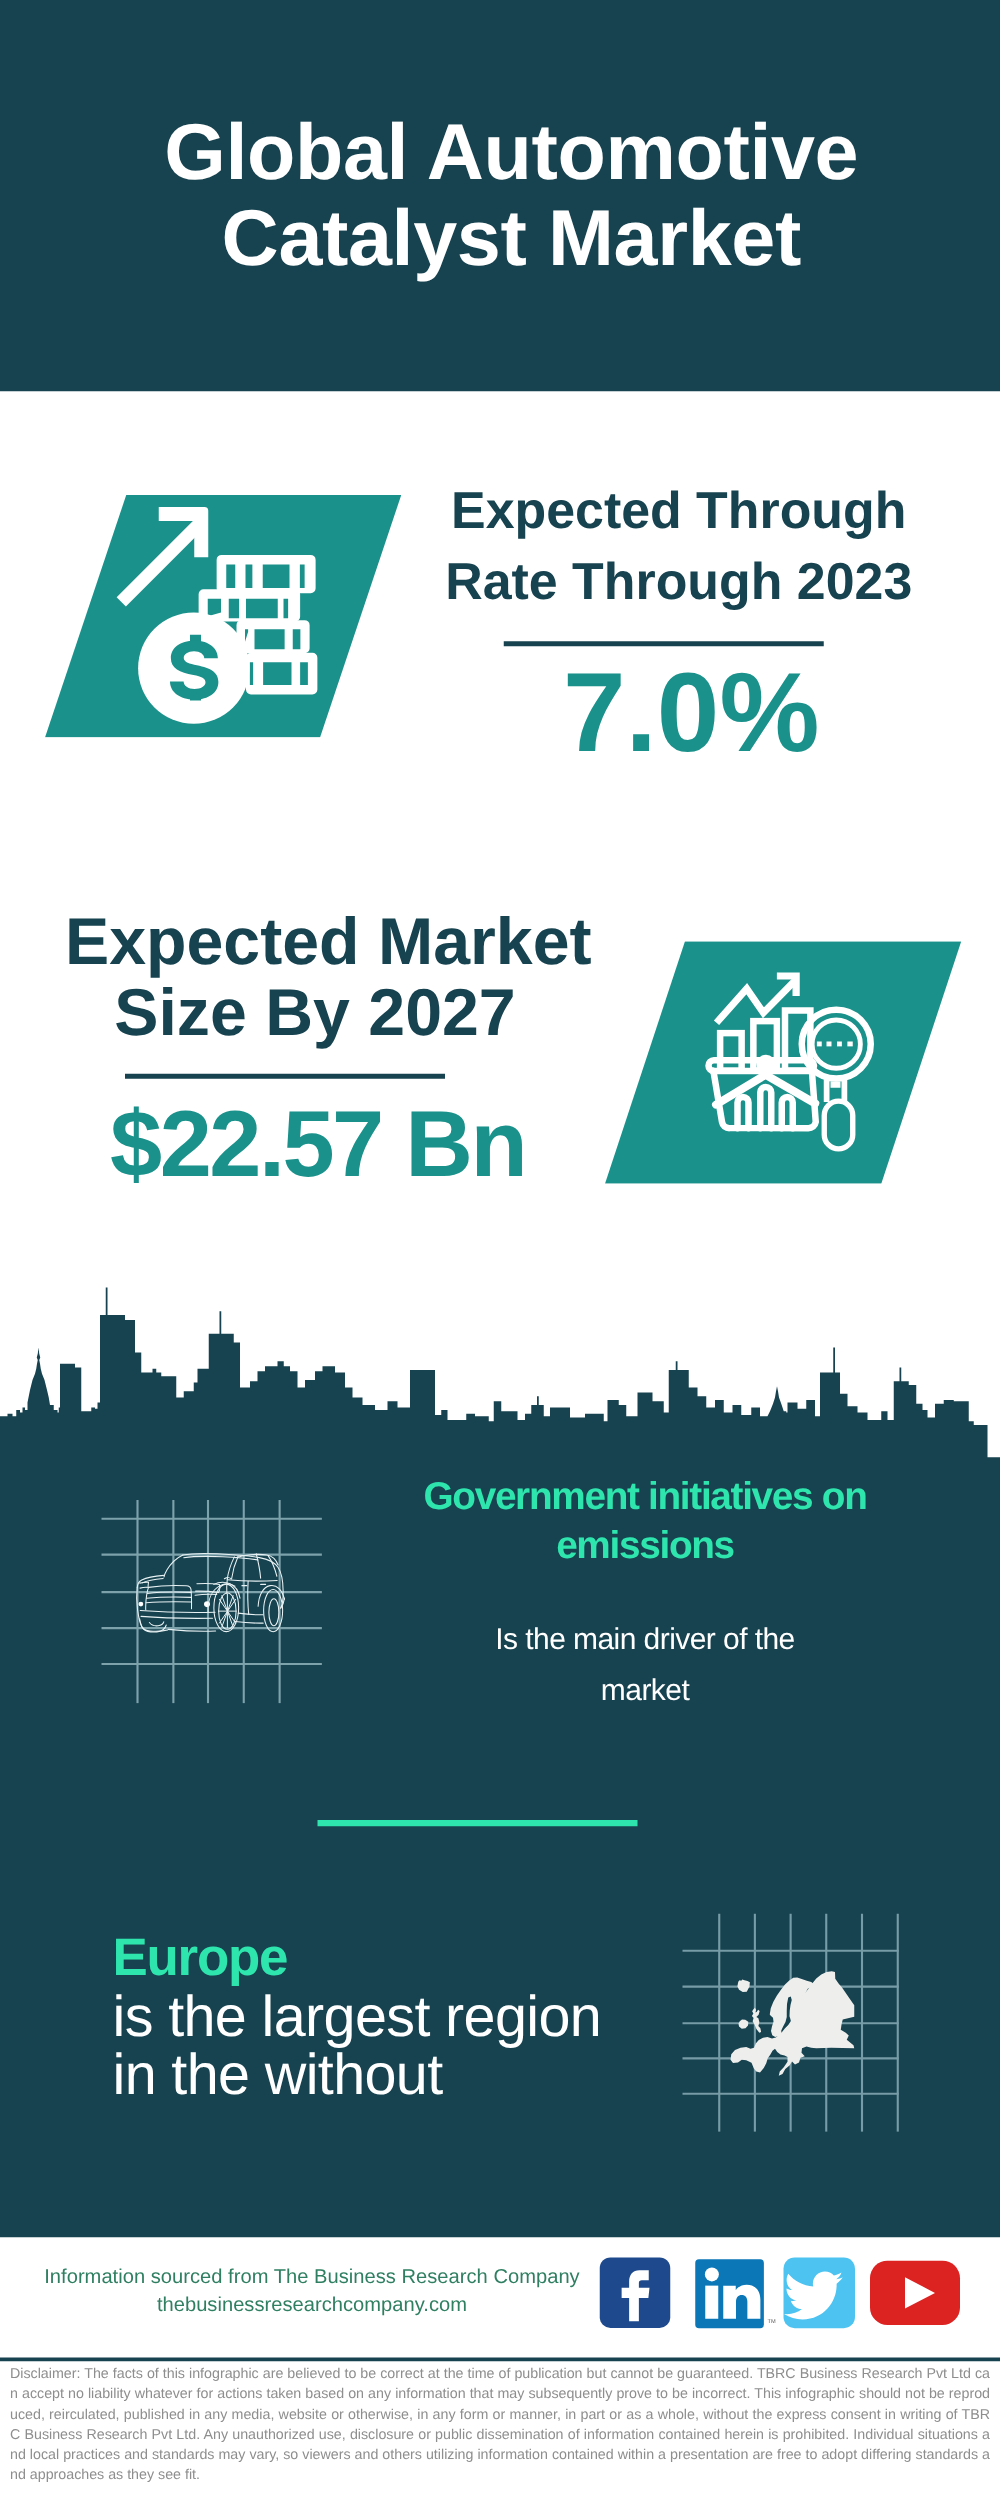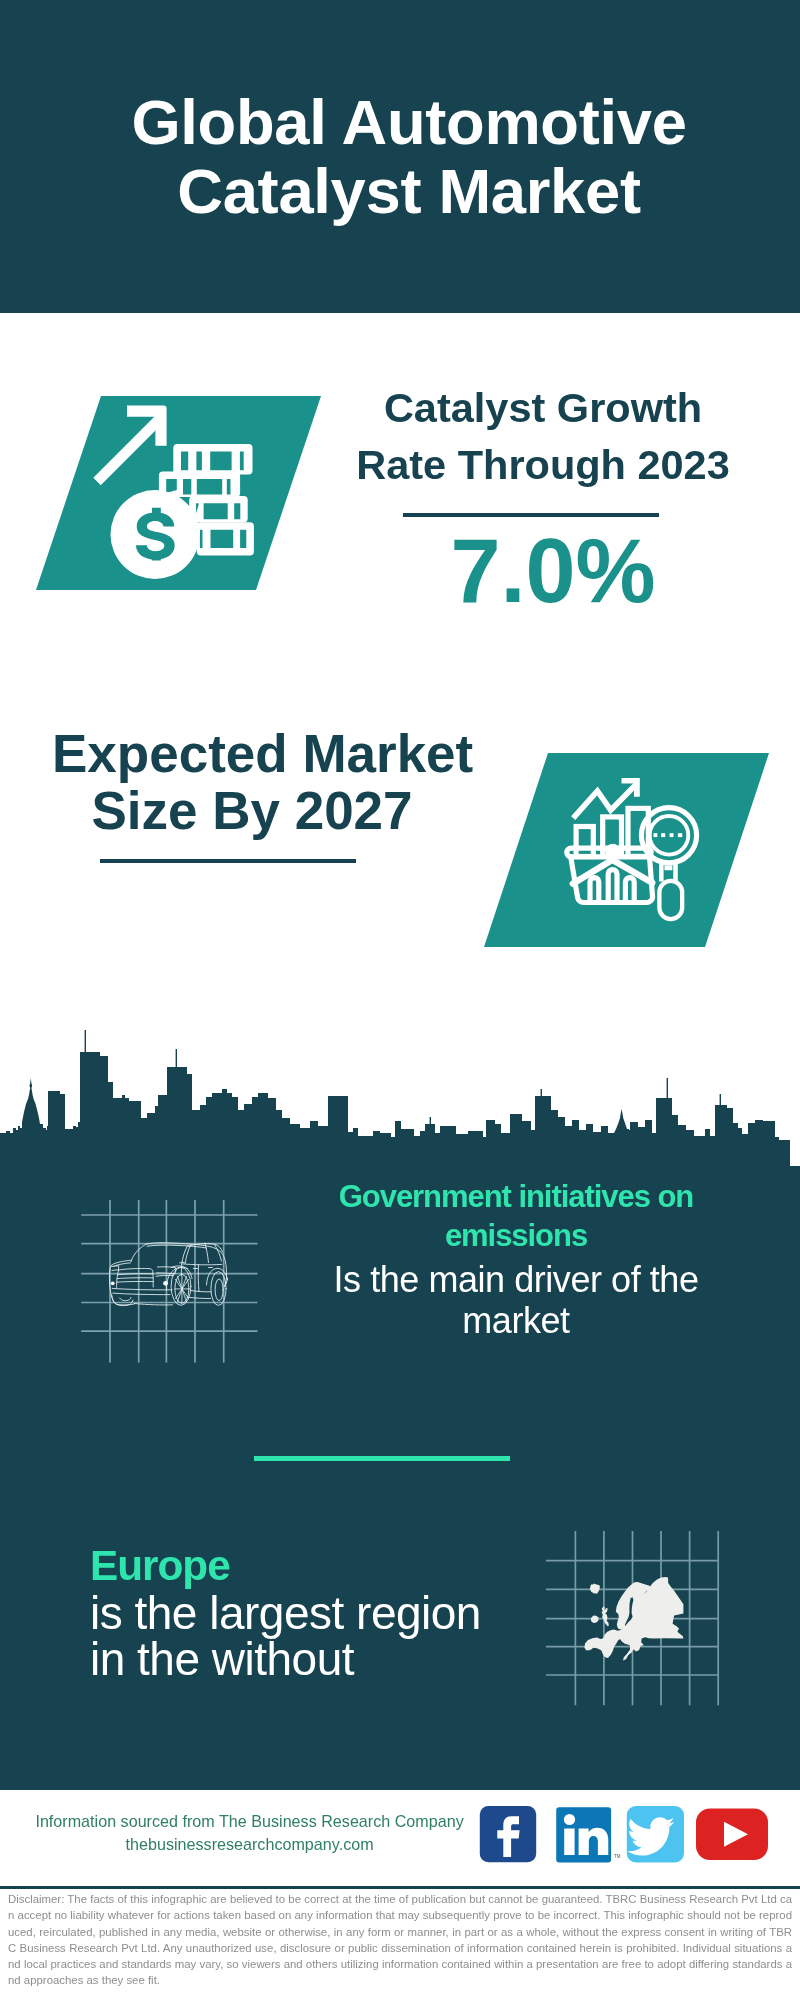--- a/index.html
+++ b/index.html
@@ -73,21 +73,21 @@
       c 0 8.3 -7.6 14.1 -19.3 14.1
       c -11.6 0 -19.4 -5.9 -19.4 -14.4
       h 10.9
       c 0 3.4 3.6 6.0 8.7 6.0
       c 5.2 0 8.8 -2.3 8.8 -5.4
       c 0 -3.1 -3.1 -4.6 -9.7 -5.9
       c -11.0 -2.1 -18.0 -5.3 -18.0 -13.4
       c 0 -8.2 7.4 -13.9 18.7 -13.9 z"></path>
   </svg>
   <div class="stat-title" style="left:343px;top:379px;width:400px;font-size:41.5px;line-height:57px;white-space:nowrap;">
-    <span>Catalyst Growth</span><br><span>Rate Through 2023</span>
+    <span>Expected Through</span><br><span>Rate Through 2023</span>
   </div>
   <div class="stat-rule" style="left:403px;top:513px;width:256px;"></div>
   <div class="stat-value" style="left:425px;top:526px;width:256px;font-size:90px;line-height:90px;white-space:nowrap;">7.0%</div>
 
   <div class="para" style="left:484px;top:753px;width:285px;height:194px;clip-path:polygon(64px 0,285px 0,221px 194px,0 194px);">
   </div>
   <svg class="market-icon" style="position:absolute;left:560px;top:775px;" width="150" height="150" viewBox="0 0 150 150">
 
     <polyline fill="none" stroke="#ffffff" stroke-width="5.6" points="13.2,43.2 37.4,16.0 50.7,35.2 76.5,9.0"></polyline>
 
@@ -122,20 +122,21 @@
       <rect x="93.5" y="58.2" width="3.9" height="3.9"></rect>
       <rect x="101.2" y="58.2" width="4.0" height="3.9"></rect>
       <rect x="109.6" y="58.2" width="3.9" height="3.9"></rect>
       <rect x="117.9" y="58.2" width="4.3" height="3.9"></rect>
     </g>
   </svg>
   <div class="stat-title" style="left:52px;top:725px;width:400px;font-size:53px;line-height:57px;white-space:nowrap;">
     <span>Expected Market</span><br><span>Size By 2027</span>
   </div>
   <div class="stat-rule" style="left:100px;top:859px;width:256px;"></div>
+  <div class="stat-value" style="left:88px;top:878px;width:256px;font-size:75px;line-height:75px;white-space:nowrap;letter-spacing:-2px;">$22.57 Bn</div>
 
   <div class="dark"></div>
   <svg class="grid-svg" style="position:absolute;left:75px;top:1180px;" width="190" height="190" viewBox="0 0 190 190">
     <g stroke="#8fb3bd" stroke-width="1.7" opacity="0.85">
       <line x1="35" y1="6.2" x2="35" y2="182.5"></line>
       <line x1="63.7" y1="6.2" x2="63.7" y2="182.5"></line>
       <line x1="91.4" y1="6.2" x2="91.4" y2="182.5"></line>
       <line x1="120" y1="6.2" x2="120" y2="182.5"></line>
       <line x1="148.7" y1="6.2" x2="148.7" y2="182.5"></line>
       <line x1="6.2" y1="35" x2="182.5" y2="35"></line>
@@ -207,21 +208,21 @@
       <path d="M79.5 31.0 C81.5 29.8 84.0 29.8 85.0 31.2"></path>
       <path d="M124.5 54.5 C126.0 52.5 127.2 49.5 127.6 46.5"></path>
     </g>
   </svg>
   <svg class="skyline-svg" style="position:absolute;left:0;top:1020px;" width="800" height="180" viewBox="0 1020 800 180">
     <path fill="#17424f" d="M0,1200 L0,1133 L6,1133 L6,1131 L10,1131 L10,1133 L13,1133 L13,1128 L16,1128 L16,1130 L18,1130 L18,1126 L20,1126 L20,1128 L22,1128 L22,1122 L24,1112 L26,1104 L28,1099 L29,1095 L29.6,1091 L30.2,1088 L29.4,1086 L30.2,1083 L30.8,1078 L31.4,1083 L32.2,1086 L31.4,1088 L32,1091 L32.6,1095 L33.6,1099 L35.6,1104 L37.6,1112 L39,1118 L40,1124 L43,1124 L43,1128 L46,1128 L46,1130 L47,1130 L47,1126 L48,1126 L48,1091 L58,1091 L58,1091 L60,1091 L60,1094 L64,1094 L64,1094 L65,1094 L65,1129 L70,1129 L70,1129 L73,1129 L73,1126 L76,1126 L76,1127 L78,1127 L78,1122 L80,1122 L80,1052 L84,1052 L84,1052 L84.6,1052 L84.6,1030 L85.4,1030 L85.4,1030 L86,1030 L86,1052 L99,1052 L99,1052 L100,1052 L100,1056 L107,1056 L107,1056 L108,1056 L108,1082 L112,1082 L112,1082 L113,1082 L113,1098 L121,1098 L121,1098 L122,1098 L122,1095 L124,1095 L124,1095 L125,1095 L125,1098 L128,1098 L128,1098 L129,1098 L129,1101 L140,1101 L140,1101 L141,1101 L141,1118 L146,1118 L146,1118 L147,1118 L147,1113 L154,1113 L154,1113 L155,1113 L155,1106 L157,1106 L157,1106 L158,1106 L158,1095 L166,1095 L166,1095 L167,1095 L167,1067 L175,1067 L175,1067 L175.6,1067 L175.6,1049 L176.4,1049 L176.4,1049 L177,1049 L177,1067 L186,1067 L186,1067 L187,1067 L187,1074 L191,1074 L191,1074 L192,1074 L192,1110 L199,1110 L199,1110 L200,1110 L200,1105 L205,1105 L205,1105 L206,1105 L206,1097 L211,1097 L211,1097 L212,1097 L212,1093 L221,1093 L221,1093 L222,1093 L222,1089 L226,1089 L226,1089 L227,1089 L227,1093 L231,1093 L231,1093 L232,1093 L232,1097 L237,1097 L237,1097 L238,1097 L238,1110 L243,1110 L243,1110 L244,1110 L244,1104 L251,1104 L251,1104 L252,1104 L252,1097 L257,1097 L257,1097 L258,1097 L258,1093 L267,1093 L267,1093 L268,1093 L268,1098 L275,1098 L275,1098 L276,1098 L276,1110 L281,1110 L281,1110 L282,1110 L282,1118 L289,1118 L289,1118 L290,1118 L290,1124 L299,1124 L299,1124 L300,1124 L300,1128 L309,1128 L309,1128 L310,1128 L310,1121 L317,1121 L317,1121 L318,1121 L318,1126 L327,1126 L327,1126 L328,1126 L328,1096 L347,1096 L347,1096 L348,1096 L348,1132 L352,1132 L352,1132 L353,1132 L353,1128 L357,1128 L357,1128 L358,1128 L358,1136 L372,1136 L372,1136 L373,1136 L373,1131 L379,1131 L379,1131 L380,1131 L380,1133 L390,1133 L390,1133 L391,1133 L391,1137 L394,1137 L394,1137 L395,1137 L395,1121 L400,1121 L400,1121 L401,1121 L401,1129 L413,1129 L413,1129 L414,1129 L414,1136 L419,1136 L419,1136 L420,1136 L420,1131 L424,1131 L424,1131 L425,1131 L425,1124 L429,1124 L429,1124 L429.6,1124 L429.6,1117 L430.4,1117 L430.4,1117 L431,1117 L431,1124 L434,1124 L434,1124 L435,1124 L435,1133 L439,1133 L439,1133 L440,1133 L440,1126 L455,1126 L455,1126 L456,1126 L456,1134 L467,1134 L467,1134 L468,1134 L468,1131 L482,1131 L482,1131 L483,1131 L483,1137 L485,1137 L485,1137 L486,1137 L486,1120 L494,1120 L494,1120 L495,1120 L495,1124 L500,1124 L500,1124 L501,1124 L501,1133 L509,1133 L509,1133 L510,1133 L510,1114 L521,1114 L521,1114 L522,1114 L522,1121 L530,1121 L530,1121 L531,1121 L531,1130 L534,1130 L534,1130 L535,1130 L535,1096 L540,1096 L540,1096 L540.6,1096 L540.6,1089 L541.6,1089 L541.6,1089 L542,1089 L542,1096 L550,1096 L550,1096 L551,1096 L551,1110 L557,1110 L557,1110 L558,1110 L558,1117 L564,1117 L564,1117 L565,1117 L565,1126 L571,1126 L571,1126 L572,1126 L572,1120 L578,1120 L578,1120 L579,1120 L579,1130 L585,1130 L585,1130 L586,1130 L586,1124 L592,1124 L592,1124 L593,1124 L593,1132 L600,1132 L600,1132 L601,1132 L601,1126 L607,1126 L607,1126 L608,1126 L608,1133 L614,1133 L614,1133 L616,1129 L618.4,1123 L620,1118 L620.8,1113 L621.6,1109 L622.4,1113 L623.2,1118 L625,1123 L627,1129 L629,1129 L629,1130 L630,1130 L630,1122 L637,1122 L637,1122 L638,1122 L638,1127 L644,1127 L644,1127 L645,1127 L645,1120 L651,1120 L651,1120 L652,1120 L652,1133 L655,1133 L655,1133 L656,1133 L656,1098 L666,1098 L666,1098 L666.6,1098 L666.6,1078 L667.4,1078 L667.4,1078 L668,1078 L668,1098 L671,1098 L671,1098 L672,1098 L672,1115 L677,1115 L677,1115 L678,1115 L678,1125 L685,1125 L685,1125 L686,1125 L686,1130 L693,1130 L693,1130 L694,1130 L694,1136 L704,1136 L704,1136 L705,1136 L705,1129 L709,1129 L709,1129 L710,1129 L710,1136 L714,1136 L714,1136 L715,1136 L715,1105 L719,1105 L719,1105 L719.6,1105 L719.6,1094 L720.4,1094 L720.4,1094 L721,1094 L721,1105 L726,1105 L726,1105 L727,1105 L727,1108 L732,1108 L732,1108 L733,1108 L733,1123 L737,1123 L737,1123 L738,1123 L738,1128 L741,1128 L741,1128 L742,1128 L742,1134 L747,1134 L747,1134 L748,1134 L748,1123 L754,1123 L754,1123 L755,1123 L755,1120 L762,1120 L762,1120 L763,1120 L763,1121 L774,1121 L774,1121 L775,1121 L775,1137 L778,1137 L778,1137 L779,1137 L779,1140 L789,1140 L789,1140 L790,1140 L790,1166 L800,1166 L800,1166 L800,1166 L800,1200 Z"></path>
   </svg>
 
   <div style="position:absolute;left:306px;top:1178px;width:420px;text-align:center;">
     <div class="mint" style="font-size:31px;font-weight:bold;line-height:38.5px;letter-spacing:-1.05px;">Government initiatives on emissions</div>
-    <div class="wht" style="font-size:36px;font-weight:normal;line-height:41px;letter-spacing:-0.45px;padding-top:4px;">
+    <div class="wht" style="font-size:24px;font-weight:normal;line-height:41px;letter-spacing:-0.45px;padding-top:4px;margin-top:32px;">
       <span>Is the main driver of the</span><br><span>market</span>
     </div>
   </div>
 
   <div style="position:absolute;left:254px;top:1456px;width:256px;height:5px;background:#2ee5ae;"></div>
 
   <div style="position:absolute;left:90px;top:1543px;width:420px;">
     <div class="mint" style="font-size:42.3px;font-weight:bold;line-height:45px;letter-spacing:-1.0px;">Europe</div>
     <div class="wht" style="font-size:46px;font-weight:normal;line-height:45.5px;letter-spacing:-0.5px;padding-top:3px;">
       <span>is the largest region</span><br><span>in the without</span>

